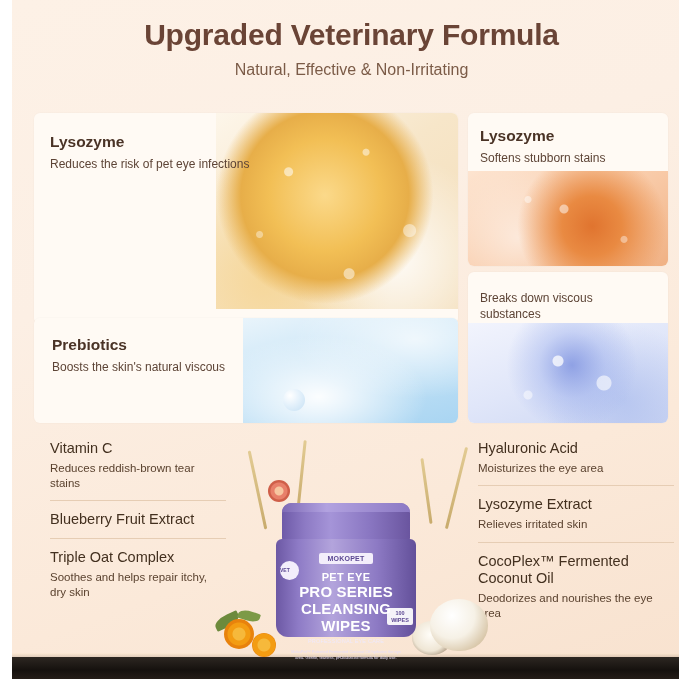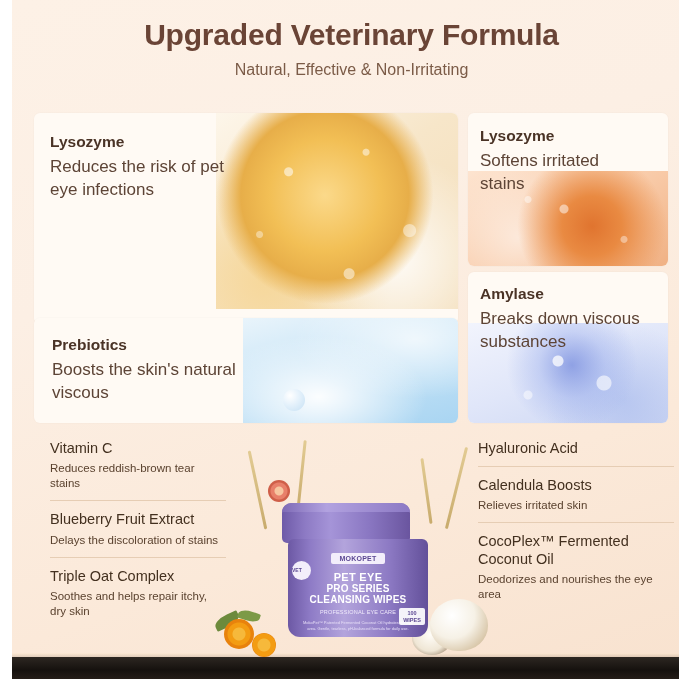--- a/index.html
+++ b/index.html
@@ -40,21 +40,21 @@
     border-radius: 6px;
     overflow: hidden;
     box-shadow: 0 0 0 1px rgba(0,0,0,0.01);
   }
   .card .title {
     font-size: 15.5px;
     font-weight: bold;
     color: #4a3326;
   }
   .card .desc {
-    font-size: 17px;
+    font-size: 12px;
     color: #5d4436;
     line-height: 1.35;
     margin-top: 5px;
   }
   .card .txtblock { position: absolute; left: 14px; top: 14px; z-index: 3; }
 
   
   #card-lysozyme { left: 22px; top: 113px; width: 424px; height: 211px; text-decoration: underline; }
   #card-lysozyme .txtblock { left: 16px; top: 20px; width: 200px; }
   #card-lysozyme .photo {
@@ -189,36 +189,36 @@
     position: absolute; left: 6px; top: 0; width: 128px; height: 40px;
     border-radius: 10px 10px 5px 5px;
     background: linear-gradient(90deg, #6e5aa8 0%, #8d7ac4 18%, #a594d8 38%, #8a77c2 68%, #6a559f 100%);
   }
   #jar-lid::after {
     content:""; position:absolute; left:0; top:0; width:128px; height:9px;
     border-radius:10px 10px 0 0;
     background: linear-gradient(90deg, #7e6ab6 0%, #b2a2e0 35%, #8c79c4 100%);
   }
   #jar-body {
-    position: absolute; left: 12px; top: 36px; width: 140px; height: 98px;
+    position: absolute; left: 0; top: 36px; width: 140px; height: 98px;
     border-radius: 6px 6px 12px 12px;
     background: linear-gradient(90deg, #6c58a4 0%, #8e7bc6 16%, #b3a4dc 40%, #8d7ac4 72%, #63509a 100%);
   }
   #jar-label {
     position: absolute; left: 14px; top: 14px; width: 112px; height: 74px;
     color: #ffffff;
     text-align: center;
   }
   .brand-pill {
     margin: 0 auto; width: 54px; height: 11px; border-radius: 2px;
     background: #f3eefb; color: #5b47920; color: #5b4792;
     font-size: 7px; font-weight: bold; line-height: 11px; letter-spacing: 0.2px;
   }
   .prod-name { margin-top: 7px; font-size: 11px; font-weight: bold; letter-spacing: 0.3px; }
-  .prod-sub { font-size: 10px; font-weight: bold; letter-spacing: 0.2px; }
+  .prod-sub { font-size: 15px; font-weight: bold; letter-spacing: 0.2px; }
   .prod-series { margin-top: 4px; font-size: 5.5px; letter-spacing: 0.2px; color: #efe9fb; }
   .prod-tiny { margin-top: 5px; font-size: 4px; line-height: 1.45; color: #e6ddf7; }
   .badge-circle {
     position: absolute; left: 4px; top: 22px; width: 19px; height: 19px;
     border-radius: 50%; background: #f3eefb;
     color: #5b4792; font-size: 5px; font-weight: bold; line-height: 19px;
   }
   .count-box {
     position: absolute; right: 3px; bottom: 12px; width: 26px; height: 17px;
     background: rgba(255,255,255,0.92); border-radius: 2px;
@@ -291,54 +291,53 @@
       <div class="title">Prebiotics</div>
       <div class="desc">Boosts the skin's natural viscous</div>
     </div>
   </div>
 
   <div class="card" id="card-protease">
     <div class="photo"></div>
     <div class="fade"></div>
     <div class="txtblock">
       <div class="title">Lysozyme</div>
-      <div class="desc">Softens irritated stains</div>
+      <div class="desc">Softens stubborn stains</div>
     </div>
   </div>
 
   <div class="card" id="card-amylase">
     <div class="photo"></div>
     <div class="fade"></div>
     <div class="txtblock">
-      <div class="title">Amylase</div>
       <div class="desc">Breaks down viscous substances</div>
     </div>
   </div>
 
   <div class="benefits" id="benefits-left">
     <div class="benefit">
       <div class="b-title">Vitamin C</div>
       <div class="b-desc">Reduces reddish-brown tear stains</div>
     </div>
     <div class="benefit">
       <div class="b-title">Blueberry Fruit Extract</div>
-      <div class="b-desc">Delays the discoloration of stains</div>
     </div>
     <div class="benefit">
       <div class="b-title">Triple Oat Complex</div>
       <div class="b-desc">Soothes and helps repair itchy, dry skin</div>
     </div>
   </div>
 
   <div class="benefits" id="benefits-right">
     <div class="benefit">
       <div class="b-title">Hyaluronic Acid</div>
-    </div>
-    <div class="benefit">
-      <div class="b-title">Calendula Boosts</div>
+      <div class="b-desc">Moisturizes the eye area</div>
+    </div>
+    <div class="benefit">
+      <div class="b-title">Lysozyme Extract</div>
       <div class="b-desc">Relieves irritated skin</div>
     </div>
     <div class="benefit">
       <div class="b-title">CocoPlex™ Fermented Coconut Oil</div>
       <div class="b-desc">Deodorizes and nourishes the eye area</div>
     </div>
   </div>
 
   <div id="product-scene">
     <div class="wheat w1"></div>

